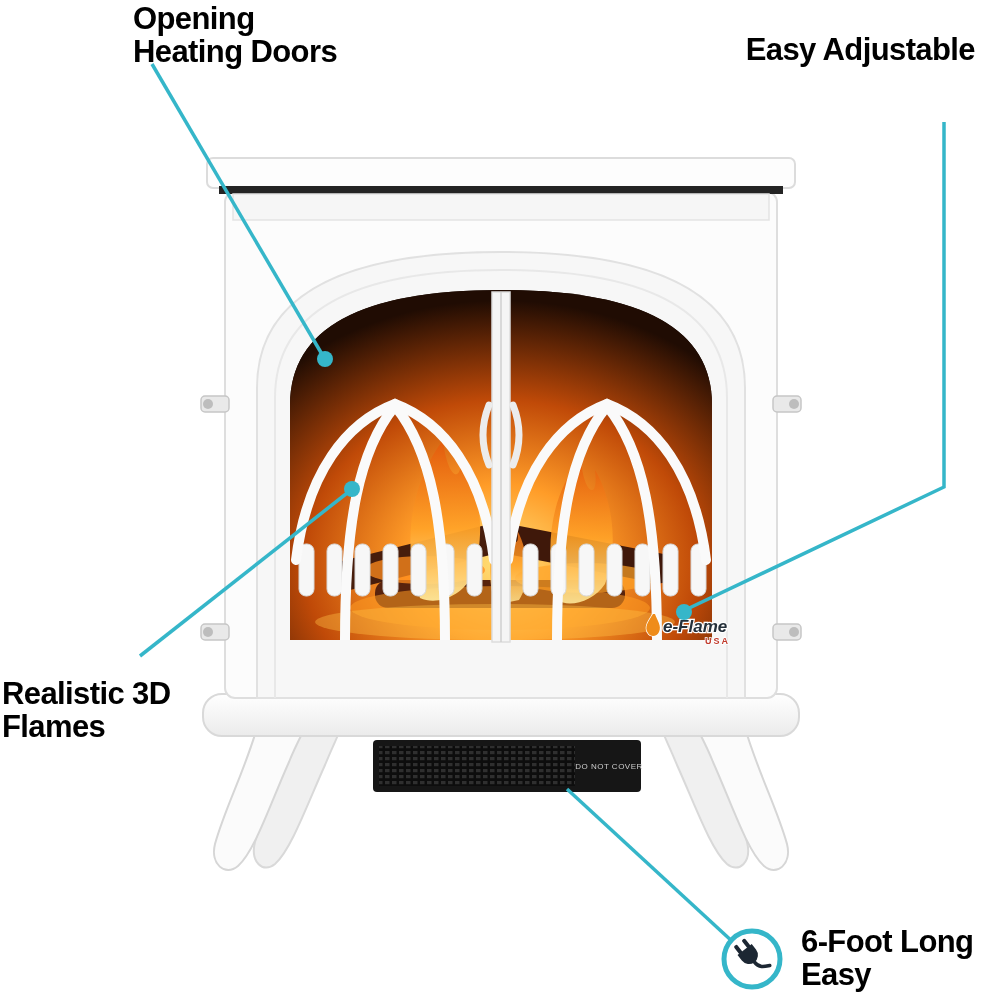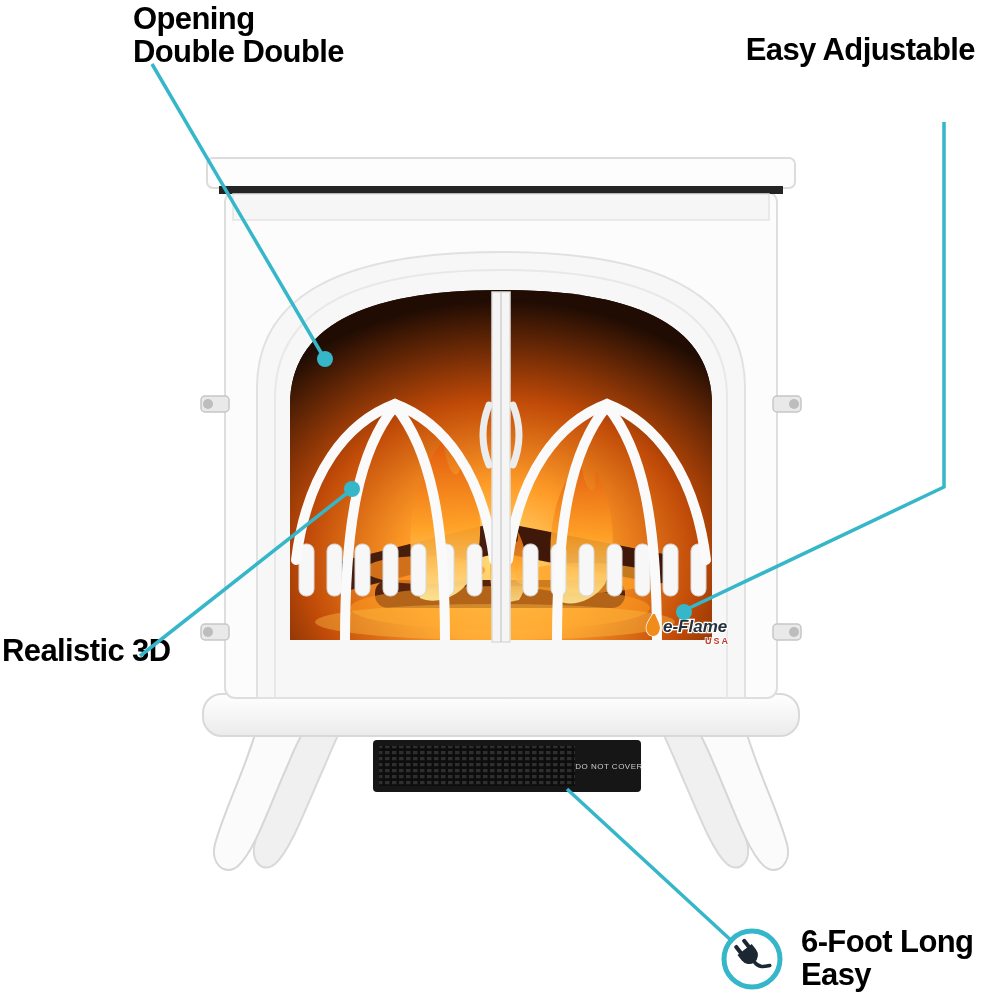--- a/index.html
+++ b/index.html
@@ -3,39 +3,40 @@
 <meta charset="utf-8">
 <style>
   :root { --accent: #35b6c9; --text: #000000; }
   * { margin:0; padding:0; box-sizing:border-box; }
   html,body { width:1000px; height:1000px; background:#ffffff; }
   body { font-family:"Liberation Sans", sans-serif; position:relative; overflow:hidden; }
   .stage { position:absolute; inset:0;padding-left:24px; }
   .callout { position:absolute; font-weight:bold; color:var(--text); line-height:1.08; letter-spacing:-0.6px; font-size:31px; }
   .callout.doors   { left:133px; top:2px; }
   .callout.controls{ right:25px; top:33px; text-align:center; }
-  .callout.flames  { left:2px; top:634px; }
+  .callout.flames  { left:2px; top:677px; }
   .callout.cord    { left:801px; top:925px; }
   .stove-svg   { position:absolute; left:195px; top:150px; }
   .overlay-svg { position:absolute; left:0; top:0; pointer-events:none; }
 </style>
 </head>
 <body>
 
 <div class="stage">
 
   <div class="callout doors">
     <div>Opening</div>
-    <div>Double Double</div>
+    <div>Heating Doors</div>
   </div>
   <div class="callout controls">
     <div>Easy Adjustable</div>
   </div>
   <div class="callout flames">
     <div>Realistic 3D</div>
+    <div>Flames</div>
   </div>
   <div class="callout cord">
     <div>6-Foot Long</div>
     <div>Easy</div>
   </div>
 
   <svg class="stove-svg" width="612" height="735" viewBox="0 0 612 735">
     <defs>
       <linearGradient id="bodyGrad" x1="0" y1="0" x2="0" y2="1">
         <stop offset="0" stop-color="#ffffff"></stop>

